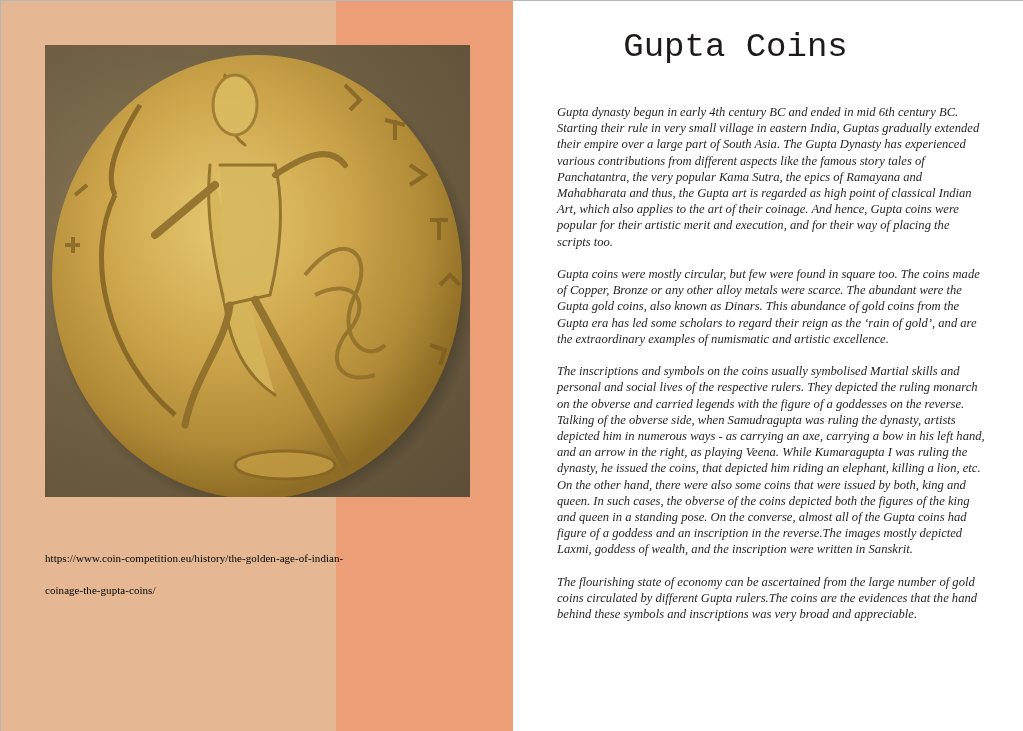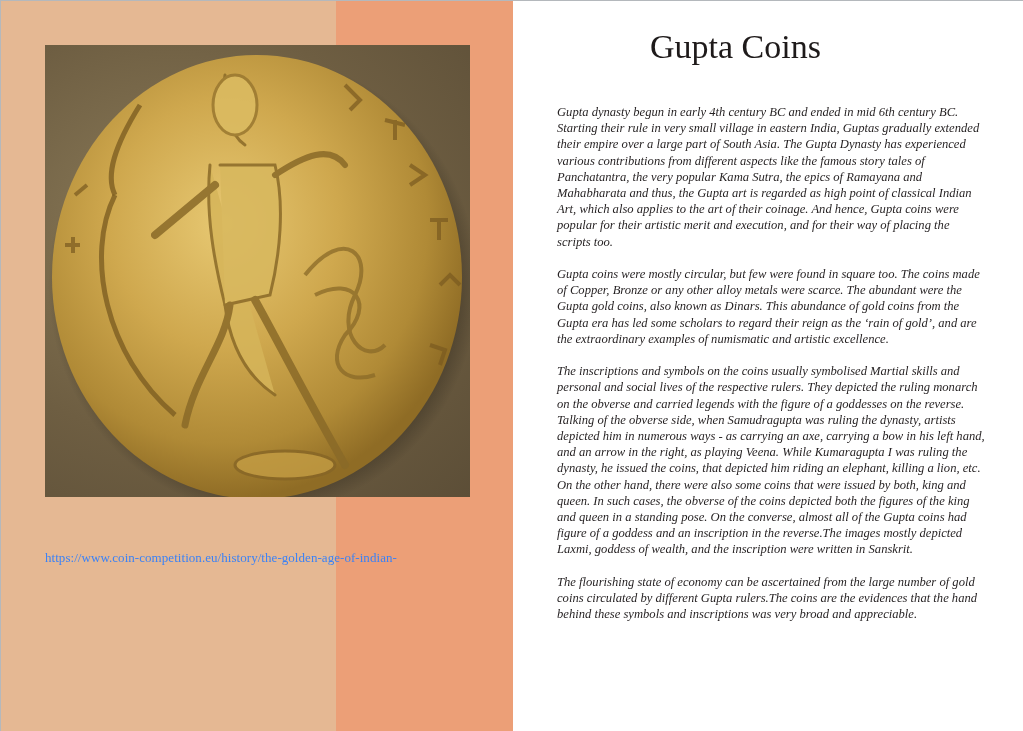--- a/index.html
+++ b/index.html
@@ -15,27 +15,27 @@
 
     .coin-photo {
       position: absolute; left: 45px; top: 45px; width: 425px; height: 452px;
       overflow: hidden;
       background: radial-gradient(ellipse at 30% 40%, #8a7a58 0%, #6e5e42 55%, #5c4e37 100%);
     }
     .coin-photo svg { display: block; }
 
     .source-link {
       position: absolute; left: 45px; top: 542px; width: 420px;
-      font-size: 13px; line-height: 32px; color: #3b82f6; letter-spacing: 0.05px;
+      font-size: 11px; line-height: 32px; color: #000000; letter-spacing: 0.05px;
       text-decoration: none;
     }
 
     .title {
       position: absolute; left: 513px; width: 445px; top: 28px;
-      text-align: center; font-size: 34px; color: #1e1a1a; margin: 0; font-weight: normal;
+      text-align: center; font-size: 34px; color: #1e1a1a; margin: 0; font-weight: normal; font-family: Liberation Mono, monospace;
     }
 
     .article {
       position: absolute; left: 557px; top: 104px; width: 428px;
       font-size: 12.6px; line-height: 16.2px; color: #231f20;
     }
     .article p { margin: 0 0 16.2px 0; font-style: italic; }
   </style>
 </head>
 <body>
@@ -91,20 +91,21 @@
       <path d="M20 200 h 15 m -7 -8 v 16"></path>
       <path d="M30 150 l 12 -10"></path>
     </g>
 
     <ellipse cx="240" cy="420" rx="50" ry="14" fill="#c49d44" stroke="#866526" stroke-width="3" opacity="0.8"></ellipse>
   </svg>
 </div>
 
 <div class="source-link">
   <div>https://www.coin-competition.eu/history/the-golden-age-of-indian-</div>
+  <div>coinage-the-gupta-coins/</div>
 </div>
 
 <h1 class="title">Gupta Coins</h1>
 
 <div class="article">
   <p>Gupta dynasty begun in early 4th century BC and ended in mid 6th century BC. Starting their rule in very small village in eastern India, Guptas gradually extended their empire over a large part of South Asia. The Gupta Dynasty has experienced various contributions from different aspects like the famous story tales of Panchatantra, the very popular Kama Sutra, the epics of Ramayana and Mahabharata and thus, the Gupta art is regarded as high point of classical Indian Art, which also applies to the art of their coinage. And hence, Gupta coins were popular for their artistic merit and execution, and for their way of placing the scripts too.</p>
   <p>Gupta coins were mostly circular, but few were found in square too. The coins made of Copper, Bronze or any other alloy metals were scarce. The abundant were the Gupta gold coins, also known as Dinars. This abundance of gold coins from the Gupta era has led some scholars to regard their reign as the ‘rain of gold’, and are the extraordinary examples of numismatic and artistic excel­lence.</p>
   <p>The inscriptions and symbols on the coins usually symbolised Martial skills and personal and social lives of the respective rulers. They depicted the ruling monarch on the obverse and carried legends with the figure of a goddesses on the reverse. Talking of the obverse side, when Samudragupta was ruling the dynasty, artists depicted him in numerous ways - as carrying an axe, carry­ing a bow in his left hand, and an arrow in the right, as playing Veena. While Kumaragupta I was ruling the dynasty, he issued the coins, that depicted him riding an elephant, killing a lion, etc. On the other hand, there were also some coins that were issued by both, king and queen. In such cases, the obverse of the coins depicted both the figures of the king and queen in a standing pose. On the converse, almost all of the Gupta coins had figure of a goddess and an inscription in the reverse.The images mostly depicted Laxmi, goddess of wealth, and the inscription were written in Sanskrit.</p>
   <p>The flourishing state of economy can be ascertained from the large number of gold coins circulated by different Gupta rulers.The coins are the evidences that the hand behind these symbols and inscriptions was very broad and apprecia­ble.</p>
 </div>

